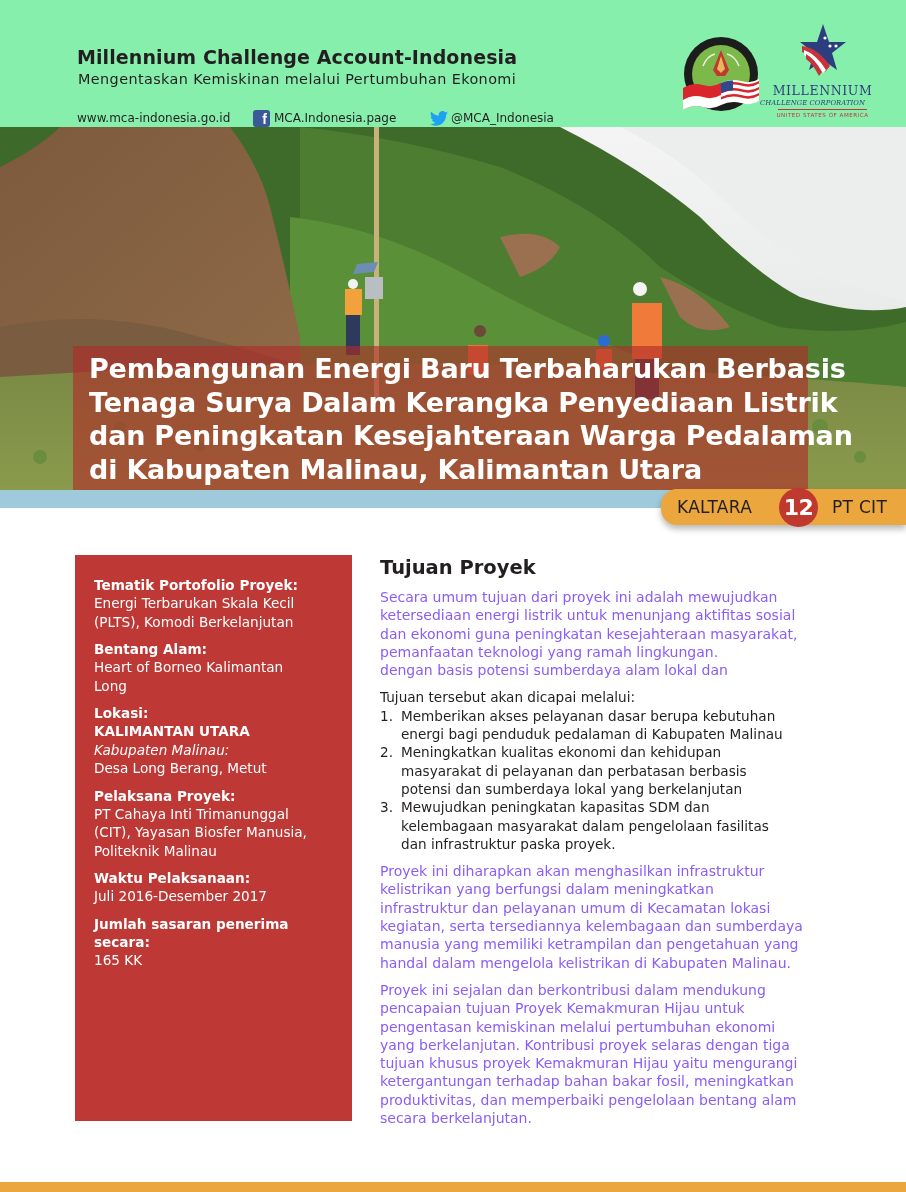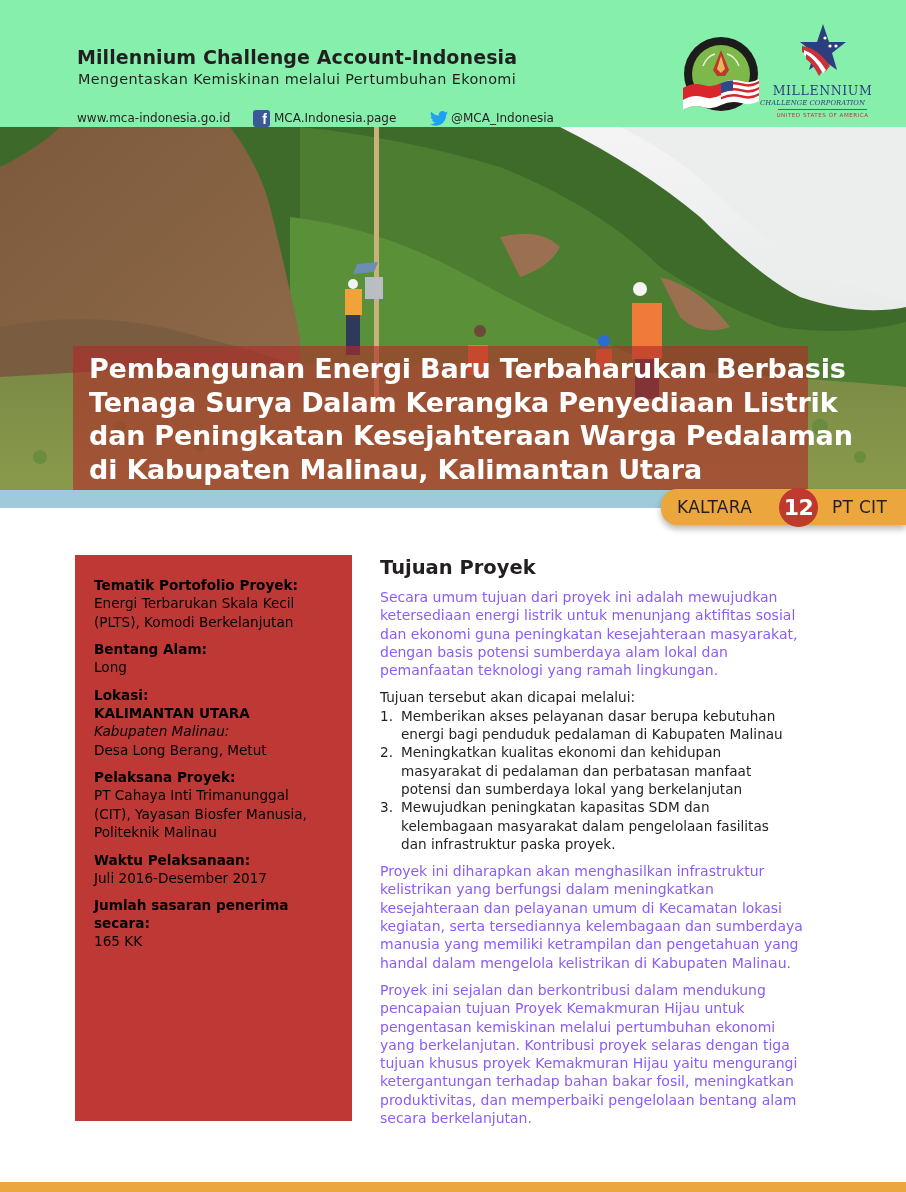--- a/index.html
+++ b/index.html
@@ -33,21 +33,21 @@
 
     .blue-stripe { position: absolute; left: 0; top: 490px; width: 906px; height: 18px; background: #9ecadc; }
 
     
     .tag-pill { position: absolute; left: 661px; top: 489px; width: 245px; height: 36px; background: #eba73e; border-radius: 16px 0 0 16px; box-shadow: 0 4px 6px rgba(0,0,0,0.28); }
     .tag-left { position: absolute; left: 16px; top: 0; line-height: 37px; font-size: 17px; color: #231f20; letter-spacing: 0.3px; }
     .tag-num { position: absolute; left: 118px; top: -1px; width: 39px; height: 39px; border-radius: 50%; background: #c0392f; color: #fff; font-weight: bold; font-size: 22px; line-height: 39px; text-align: center; letter-spacing: -0.5px; }
     .tag-right { position: absolute; left: 171px; top: 0; line-height: 37px; font-size: 17px; color: #231f20; letter-spacing: 0.3px; }
 
     
-    .sidebar { position: absolute; left: 75px; top: 555px; width: 277px; height: 566px; background: #be3835; color: #000000; padding: 21px 18px 0 19px; }
+    .sidebar { position: absolute; left: 75px; top: 555px; width: 277px; height: 566px; background: #be3835; color: #ffffff; padding: 21px 18px 0 19px; }
     .sb-section { margin-bottom: 9px; }
     .sb-label { font-weight: bold; font-size: 13.6px; line-height: 18px; }
     .sb-value { font-size: 13.6px; line-height: 18.5px; }
     .sb-value.bold { font-weight: bold; }
     .sb-value.italic { font-style: italic; }
 
     
     .main { position: absolute; left: 380px; top: 556px; width: 470px; }
     .main-heading { font-weight: bold; font-size: 19.5px; line-height: 24px; margin-bottom: 8px; color: #231f20; }
     .para { font-size: 14px; line-height: 18.3px; color: #8b5cf6; margin-bottom: 9px; }
@@ -200,20 +200,21 @@
 </div>
 
 <div class="sidebar">
   <div class="sb-section">
     <div class="sb-label">Tematik Portofolio Proyek:</div>
     <div class="sb-value">Energi Terbarukan Skala Kecil</div>
     <div class="sb-value">(PLTS), Komodi Berkelanjutan</div>
   </div>
   <div class="sb-section">
     <div class="sb-label">Bentang Alam:</div>
+    <div class="sb-value">Heart of Borneo Kalimantan</div>
     <div class="sb-value">Long</div>
   </div>
   <div class="sb-section">
     <div class="sb-label">Lokasi:</div>
     <div class="sb-value bold">KALIMANTAN UTARA</div>
     <div class="sb-value italic">Kabupaten Malinau:</div>
     <div class="sb-value">Desa Long Berang, Metut</div>
   </div>
   <div class="sb-section">
     <div class="sb-label">Pelaksana Proyek:</div>
@@ -232,55 +233,55 @@
   </div>
 </div>
 
 <div class="main">
   <h2 class="main-heading">Tujuan Proyek</h2>
 
   <div class="para">
     <div>Secara umum tujuan dari proyek ini adalah mewujudkan</div>
     <div>ketersediaan energi listrik untuk menunjang aktifitas sosial</div>
     <div>dan ekonomi guna peningkatan kesejahteraan masyarakat,</div>
+    <div>pemanfaatan teknologi yang ramah lingkungan.</div>
     <div>dengan basis potensi sumberdaya alam lokal dan</div>
-    <div>pemanfaatan teknologi yang ramah lingkungan.</div>
   </div>
 
   <div class="list-intro">Tujuan tersebut akan dicapai melalui:</div>
   <div class="ol">
     <div class="li">
       <span class="li-num">1.</span>
       <div class="li-text">
         <div>Memberikan akses  pelayanan dasar berupa kebutuhan</div>
         <div>energi bagi penduduk pedalaman di Kabupaten Malinau</div>
       </div>
     </div>
     <div class="li">
       <span class="li-num">2.</span>
       <div class="li-text">
         <div>Meningkatkan kualitas ekonomi dan kehidupan</div>
-        <div>masyarakat di pedalaman dan perbatasan manfaat</div>
+        <div>masyarakat di pelayanan dan perbatasan berbasis</div>
         <div>potensi dan sumberdaya lokal yang berkelanjutan</div>
       </div>
     </div>
     <div class="li">
       <span class="li-num">3.</span>
       <div class="li-text">
         <div>Mewujudkan peningkatan kapasitas SDM dan</div>
         <div>kelembagaan masyarakat dalam pengelolaan fasilitas</div>
         <div>dan infrastruktur paska proyek.</div>
       </div>
     </div>
   </div>
 
   <div class="para">
     <div>Proyek ini diharapkan akan menghasilkan infrastruktur</div>
     <div>kelistrikan yang berfungsi dalam meningkatkan</div>
-    <div>kesejahteraan dan pelayanan umum di Kecamatan lokasi</div>
+    <div>infrastruktur dan pelayanan umum di Kecamatan lokasi</div>
     <div>kegiatan, serta tersediannya kelembagaan dan sumberdaya</div>
     <div>manusia yang memiliki ketrampilan dan pengetahuan yang</div>
     <div>handal dalam mengelola kelistrikan di Kabupaten Malinau.</div>
   </div>
 
   <div class="para">
     <div>Proyek ini sejalan dan berkontribusi dalam mendukung</div>
     <div>pencapaian tujuan Proyek Kemakmuran Hijau untuk</div>
     <div>pengentasan kemiskinan melalui pertumbuhan ekonomi</div>
     <div>yang berkelanjutan.  Kontribusi proyek selaras dengan tiga</div>

